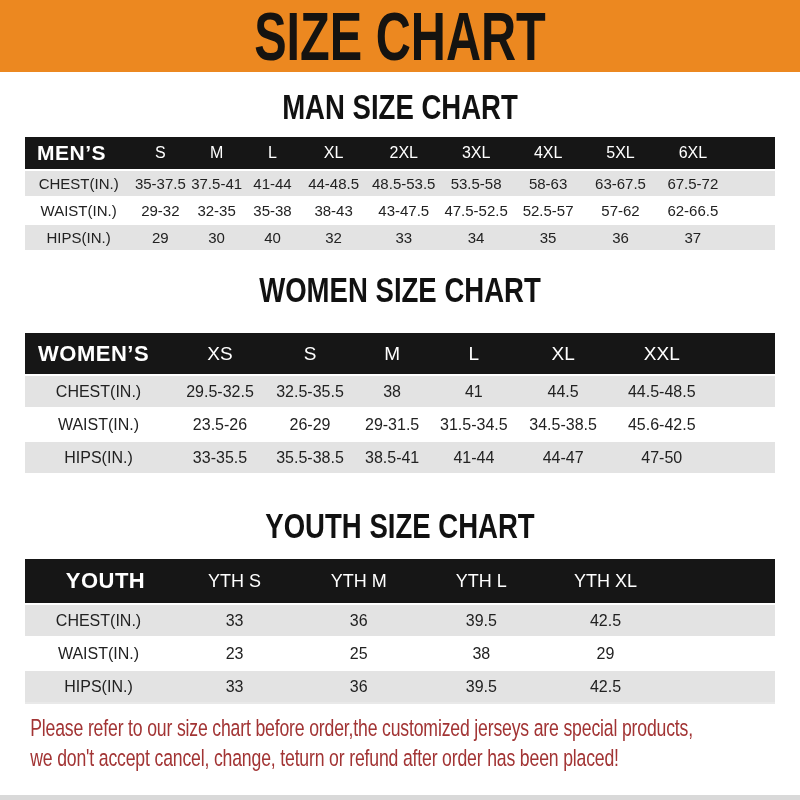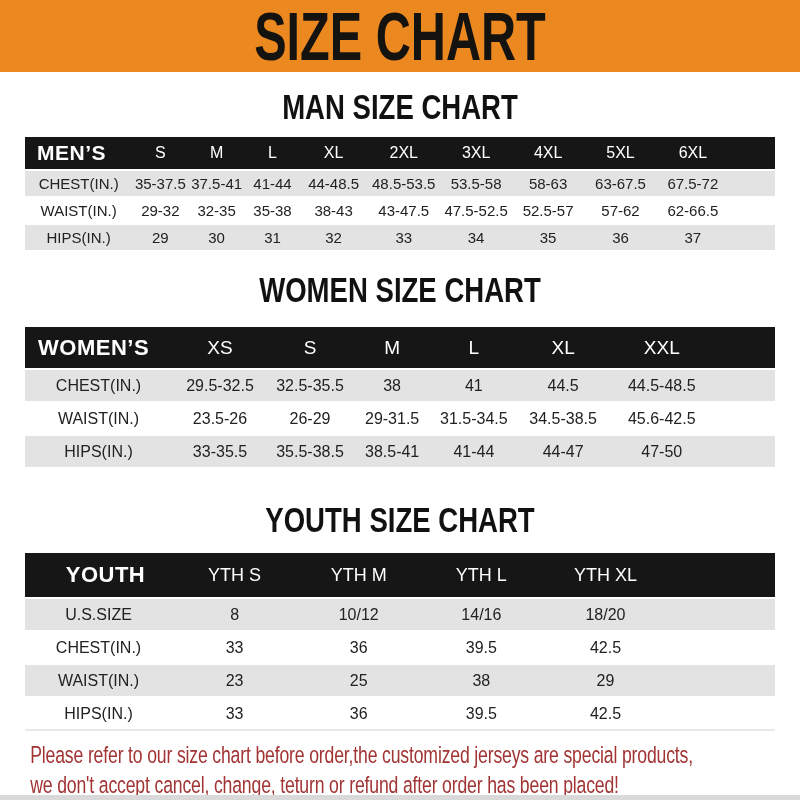--- a/index.html
+++ b/index.html
@@ -28,21 +28,21 @@
     white-space: nowrap;
   }
   .hd-men   { margin-top: 19px; }
   .hd-women { margin-top: 24px; }
   .hd-youth { margin-top: 37px; }
   .size-table {
     width: 750px; margin: 0 auto;
     border-collapse: collapse; table-layout: fixed;
   }
   .tw-men   { margin-top: 13px; }
-  .tw-women { margin-top: 20px; }
+  .tw-women { margin-top: 26px; }
   .tw-youth { margin-top: 16px; }
   .size-table thead tr { background: var(--header-bar-bg, #161616); color: #fff; }
   .size-table th { font-weight: normal; text-align: center; padding: 0; }
   .size-table th.corner {
     text-align: left; font-weight: bold; letter-spacing: 0.5px;
   }
   .size-table td {
     text-align: center; color: #222; padding: 0;
     border-top: 2px solid #fff;
   }
@@ -139,21 +139,21 @@
           <td>47.5-52.5</td>
           <td>52.5-57</td>
           <td>57-62</td>
           <td>62-66.5</td>
           <td></td>
         </tr>
         <tr>
           <td>HIPS(IN.)</td>
           <td>29</td>
           <td>30</td>
-          <td>31</td>
+          <td>40</td>
           <td>32</td>
           <td>33</td>
           <td>34</td>
           <td>35</td>
           <td>36</td>
           <td>37</td>
           <td></td>
         </tr>
       </tbody>
     </table>
@@ -235,28 +235,20 @@
           <th class="corner">YOUTH</th>
           <th>YTH S</th>
           <th>YTH M</th>
           <th>YTH L</th>
           <th>YTH XL</th>
           <th></th>
         </tr>
       </thead>
       <tbody>
         <tr>
-          <td>U.S.SIZE</td>
-          <td>8</td>
-          <td>10/12</td>
-          <td>14/16</td>
-          <td>18/20</td>
-          <td></td>
-        </tr>
-        <tr>
           <td>CHEST(IN.)</td>
           <td>33</td>
           <td>36</td>
           <td>39.5</td>
           <td>42.5</td>
           <td></td>
         </tr>
         <tr>
           <td>WAIST(IN.)</td>
           <td>23</td>

